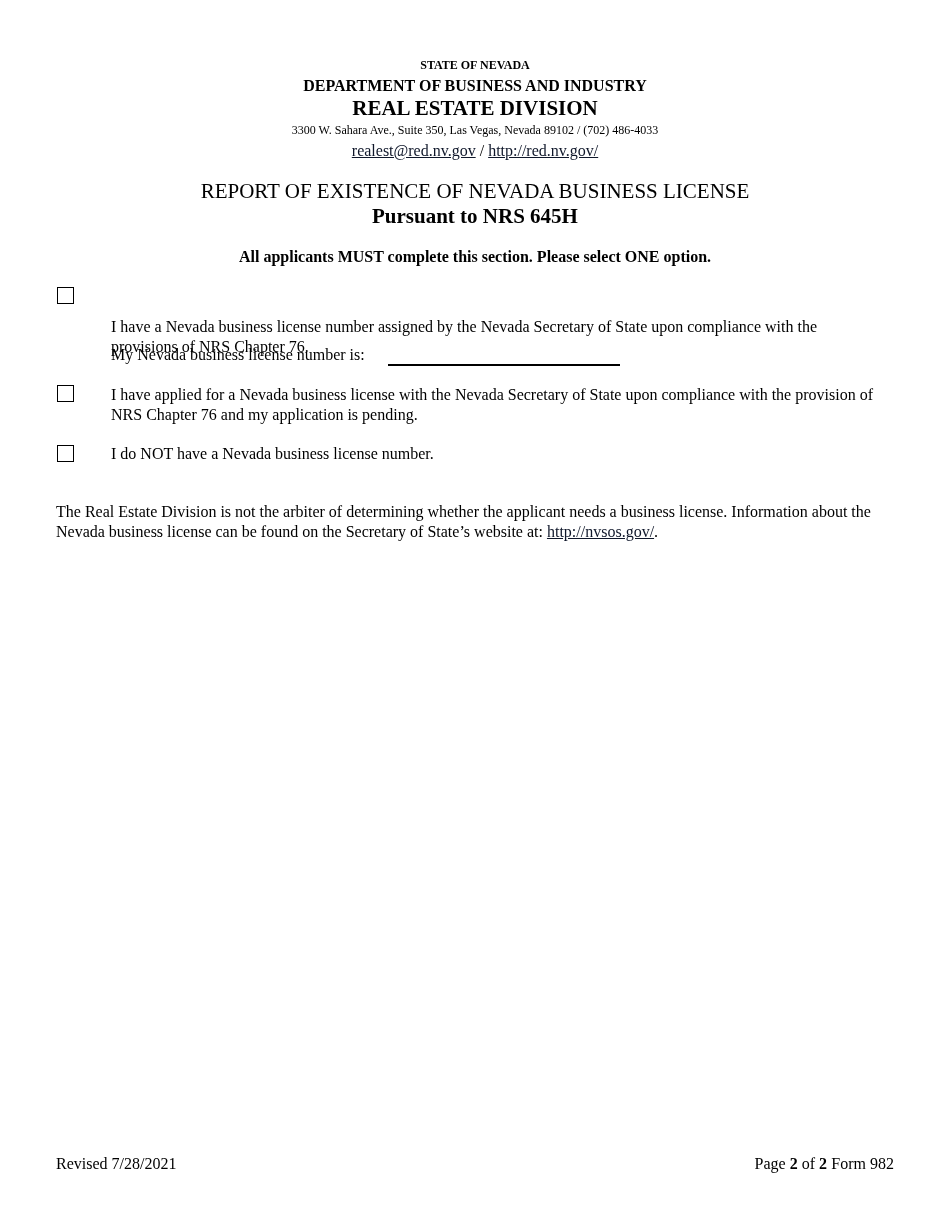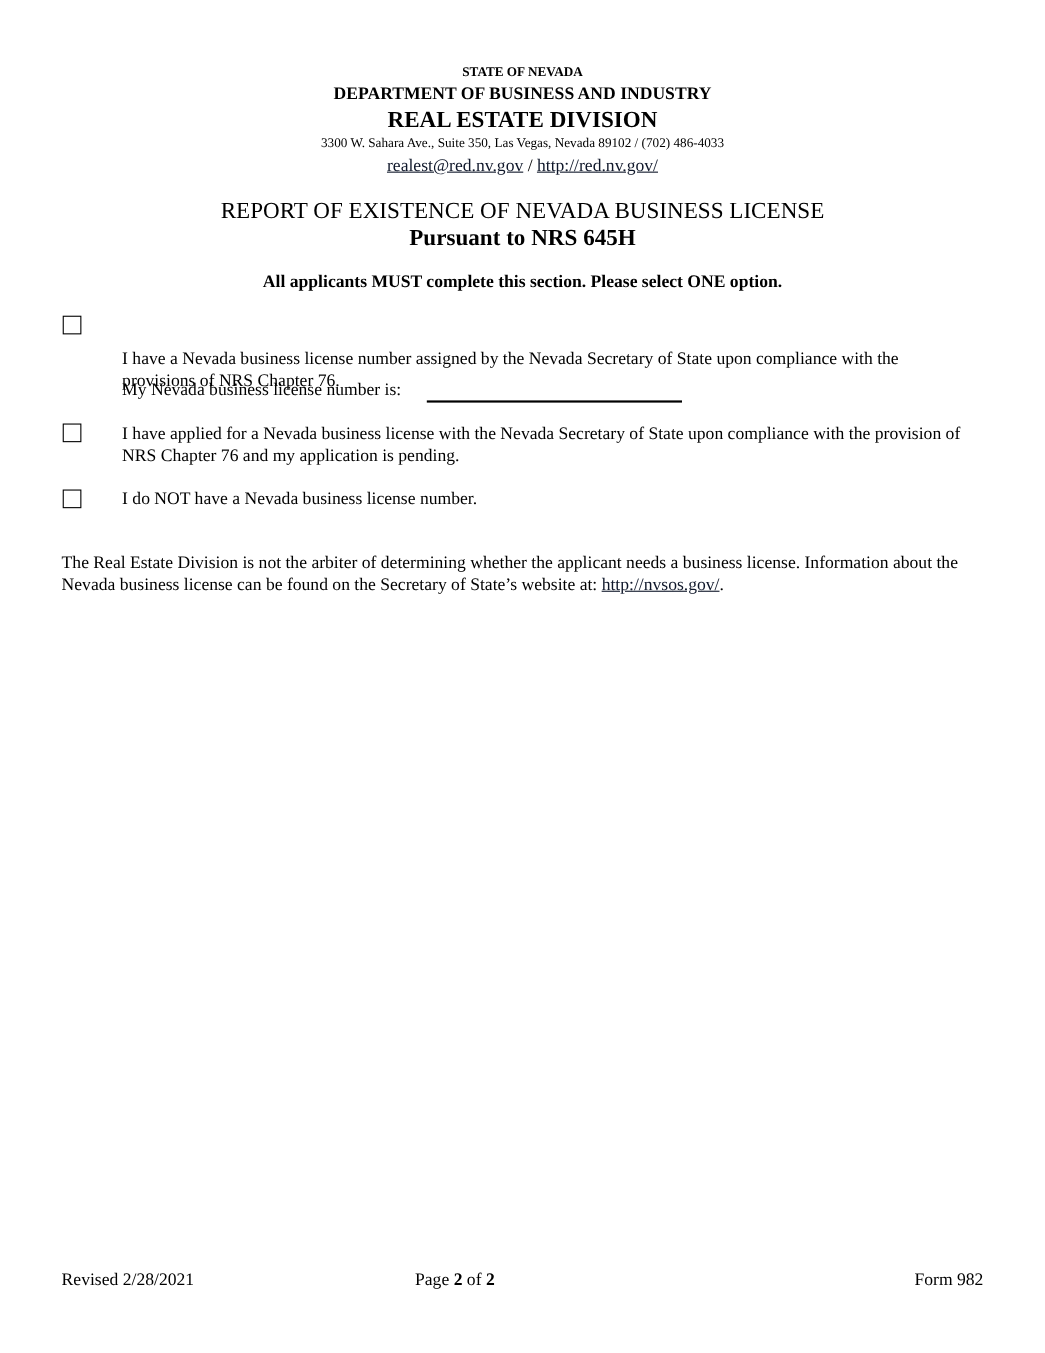--- a/index.html
+++ b/index.html
@@ -31,21 +31,21 @@
     position: absolute; left: 388px; top: 346px; width: 232px; height: 18px;
     border: none; border-bottom: 2px solid #000; background: transparent;
     font-family: "Liberation Serif", serif; font-size: 16px; padding: 0; outline: none;
   }
   .note {
     position: absolute; left: 56px; top: 502px; width: 840px;
     font-size: 16px; line-height: 20px;
   }
   .footer { position: absolute; top: 1154px; font-size: 16px; line-height: 19px; }
   .f-left { left: 56px; }
-  .f-center { left: 0; width: 827px; text-align: center; }
+  .f-center { left: 0; width: 827px; text-align: right; }
   .f-right { right: 56px; text-align: right; }
 </style>
 </head>
 <body>
 
 <div>
   <div class="center h-state">STATE OF NEVADA</div>
   <div class="center h-dept">DEPARTMENT OF BUSINESS AND INDUSTRY</div>
   <div class="center h-div">REAL ESTATE DIVISION</div>
   <div class="center h-addr">3300 W. Sahara Ave., Suite 350, Las Vegas, Nevada 89102 / (702) 486-4033</div>
@@ -66,17 +66,17 @@
 <div class="checkbox" style="top:385px;"></div>
 <div class="opt-text" style="top:385px;">I have applied for a Nevada business license with the Nevada Secretary of State upon compliance with the provision of NRS Chapter 76 and my application is pending.</div>
 
 <div class="checkbox" style="top:445px;"></div>
 <div class="opt-text" style="top:444px;">I do NOT have a Nevada business license number.</div>
 
 <div class="note">
   <span>The Real Estate Division is not the arbiter of determining whether the applicant needs a business license. Information about the Nevada business license can be found on the Secretary of State’s website at: </span><a class="link" href="#">http://nvsos.gov/</a><span>.</span>
 </div>
 
-<div class="footer f-left">Revised 2/28/2021</div>
+<div class="footer f-left">Revised 7/28/2021</div>
 <div class="footer f-center">
   <span>Page </span><b>2</b><span> of </span><b>2</b>
 </div>
 <div class="footer f-right">Form 982</div>
 
 </body></html>

